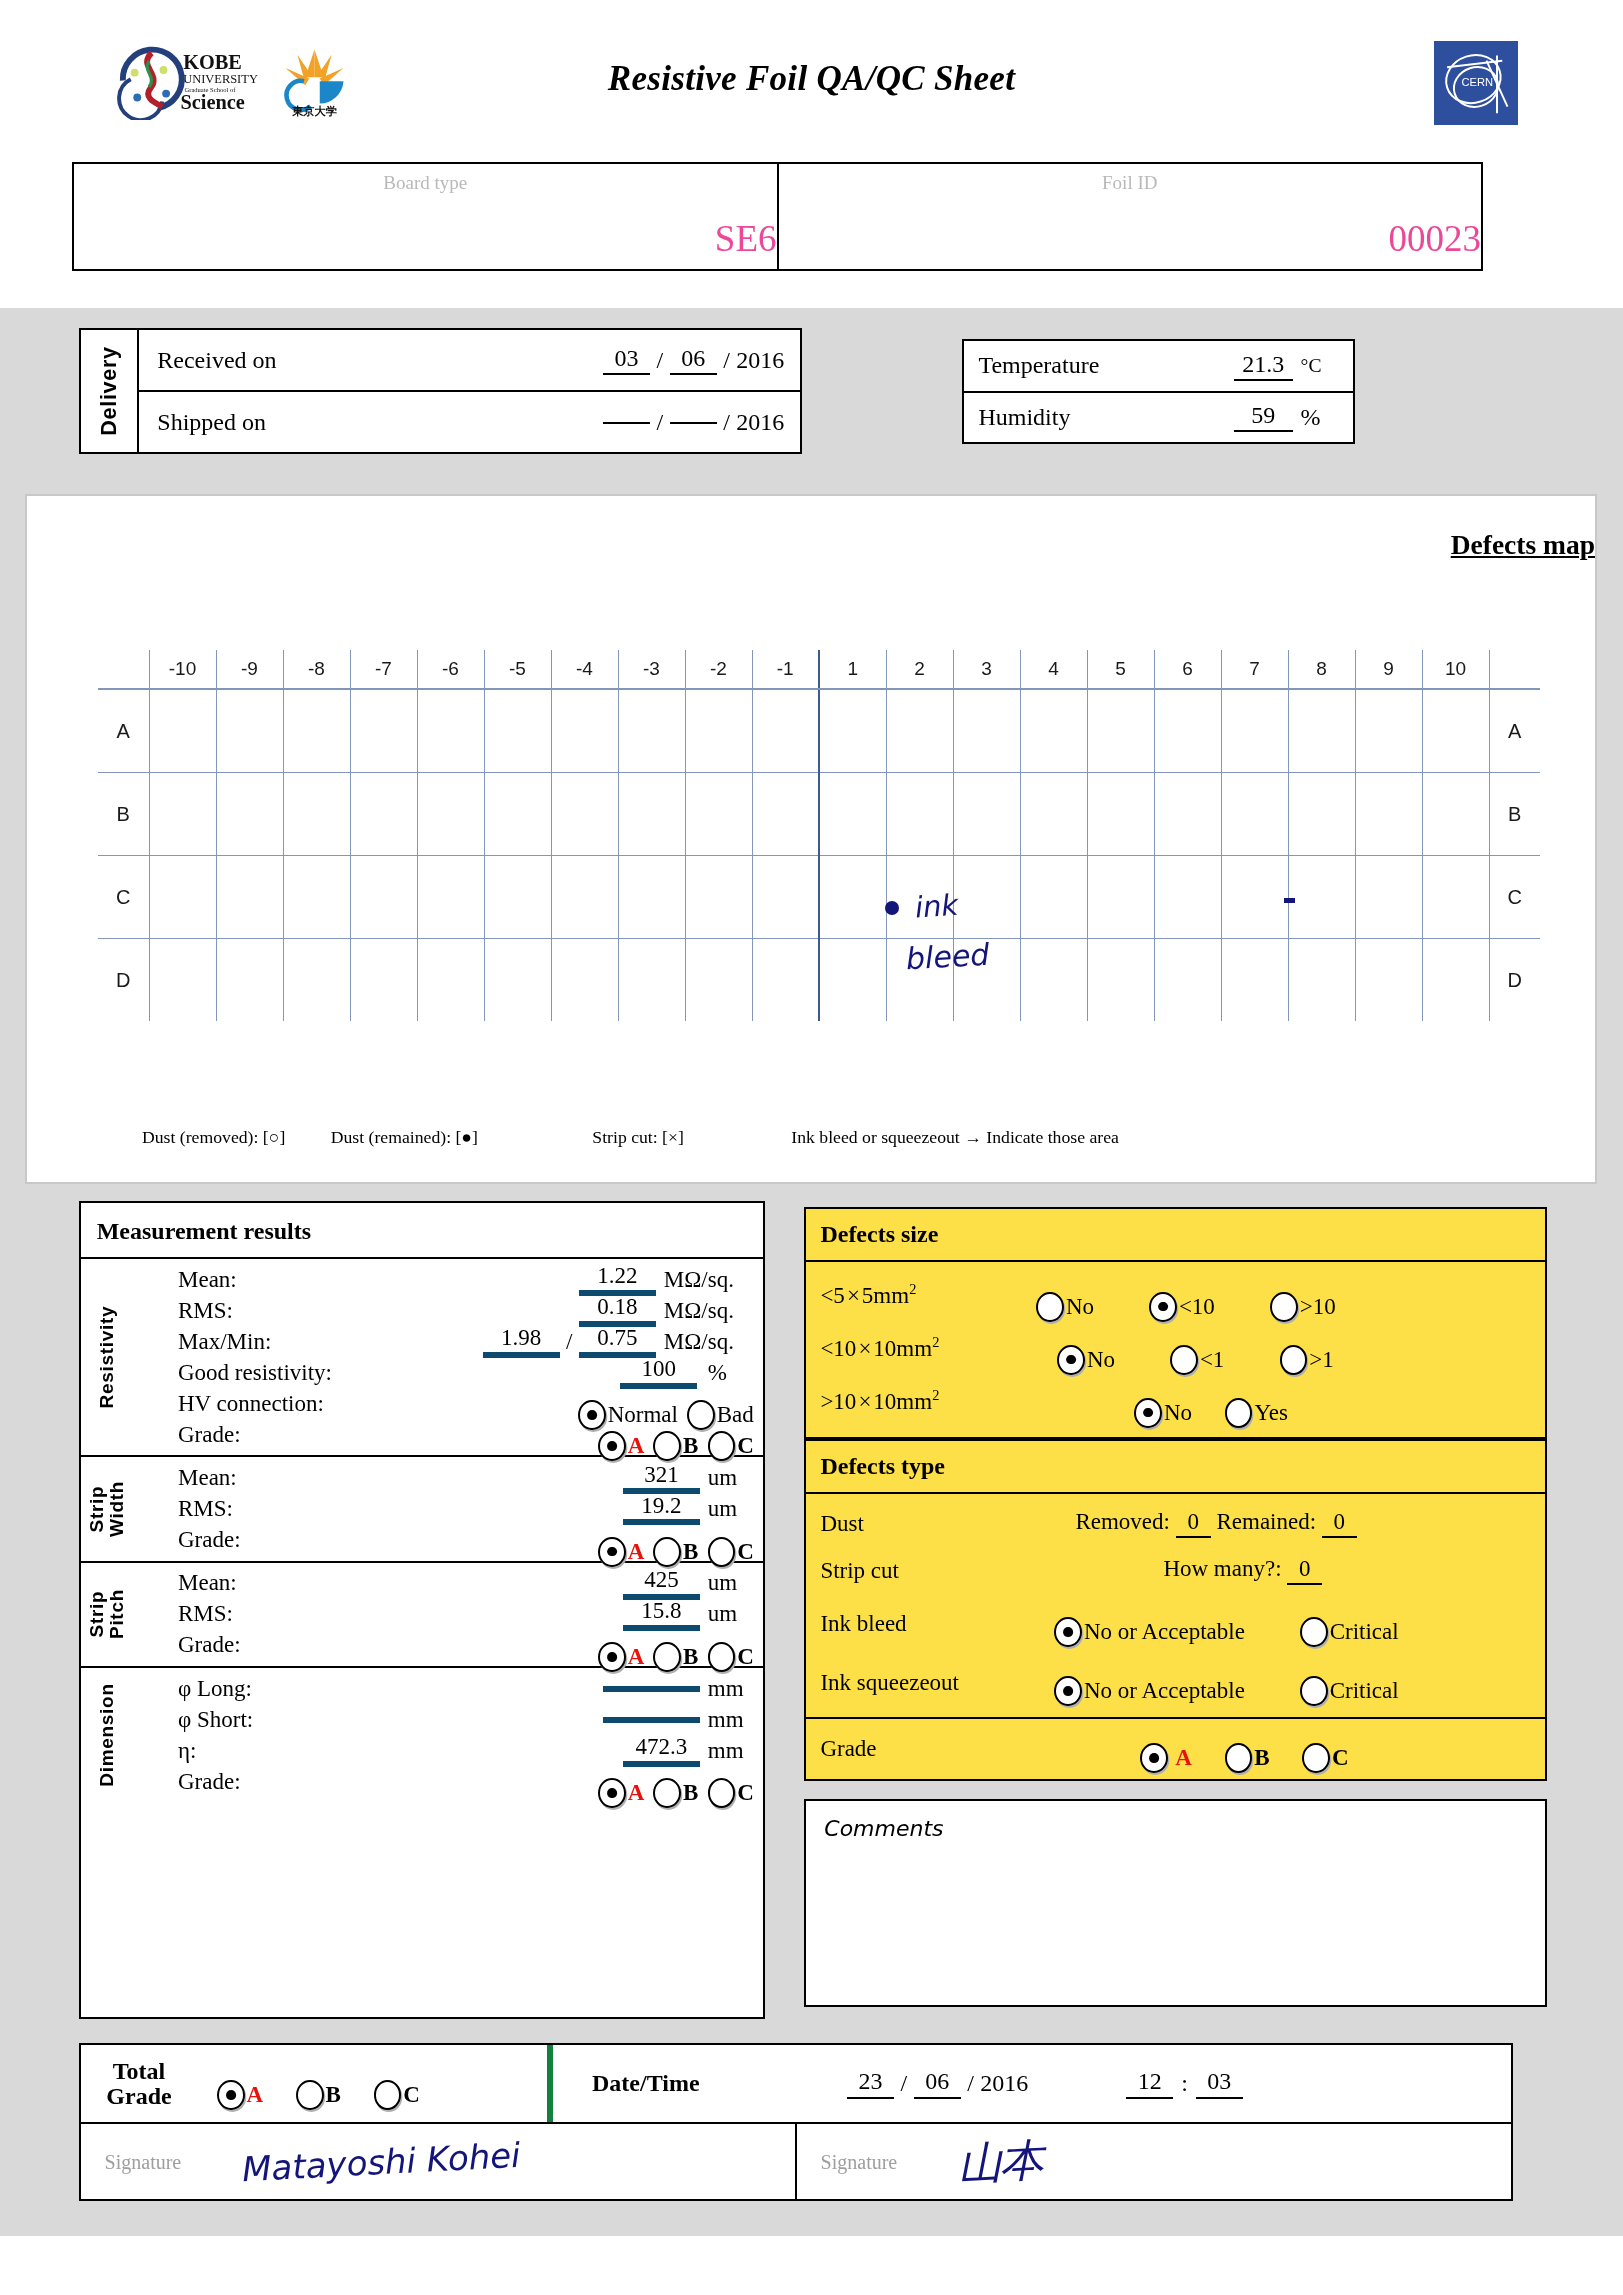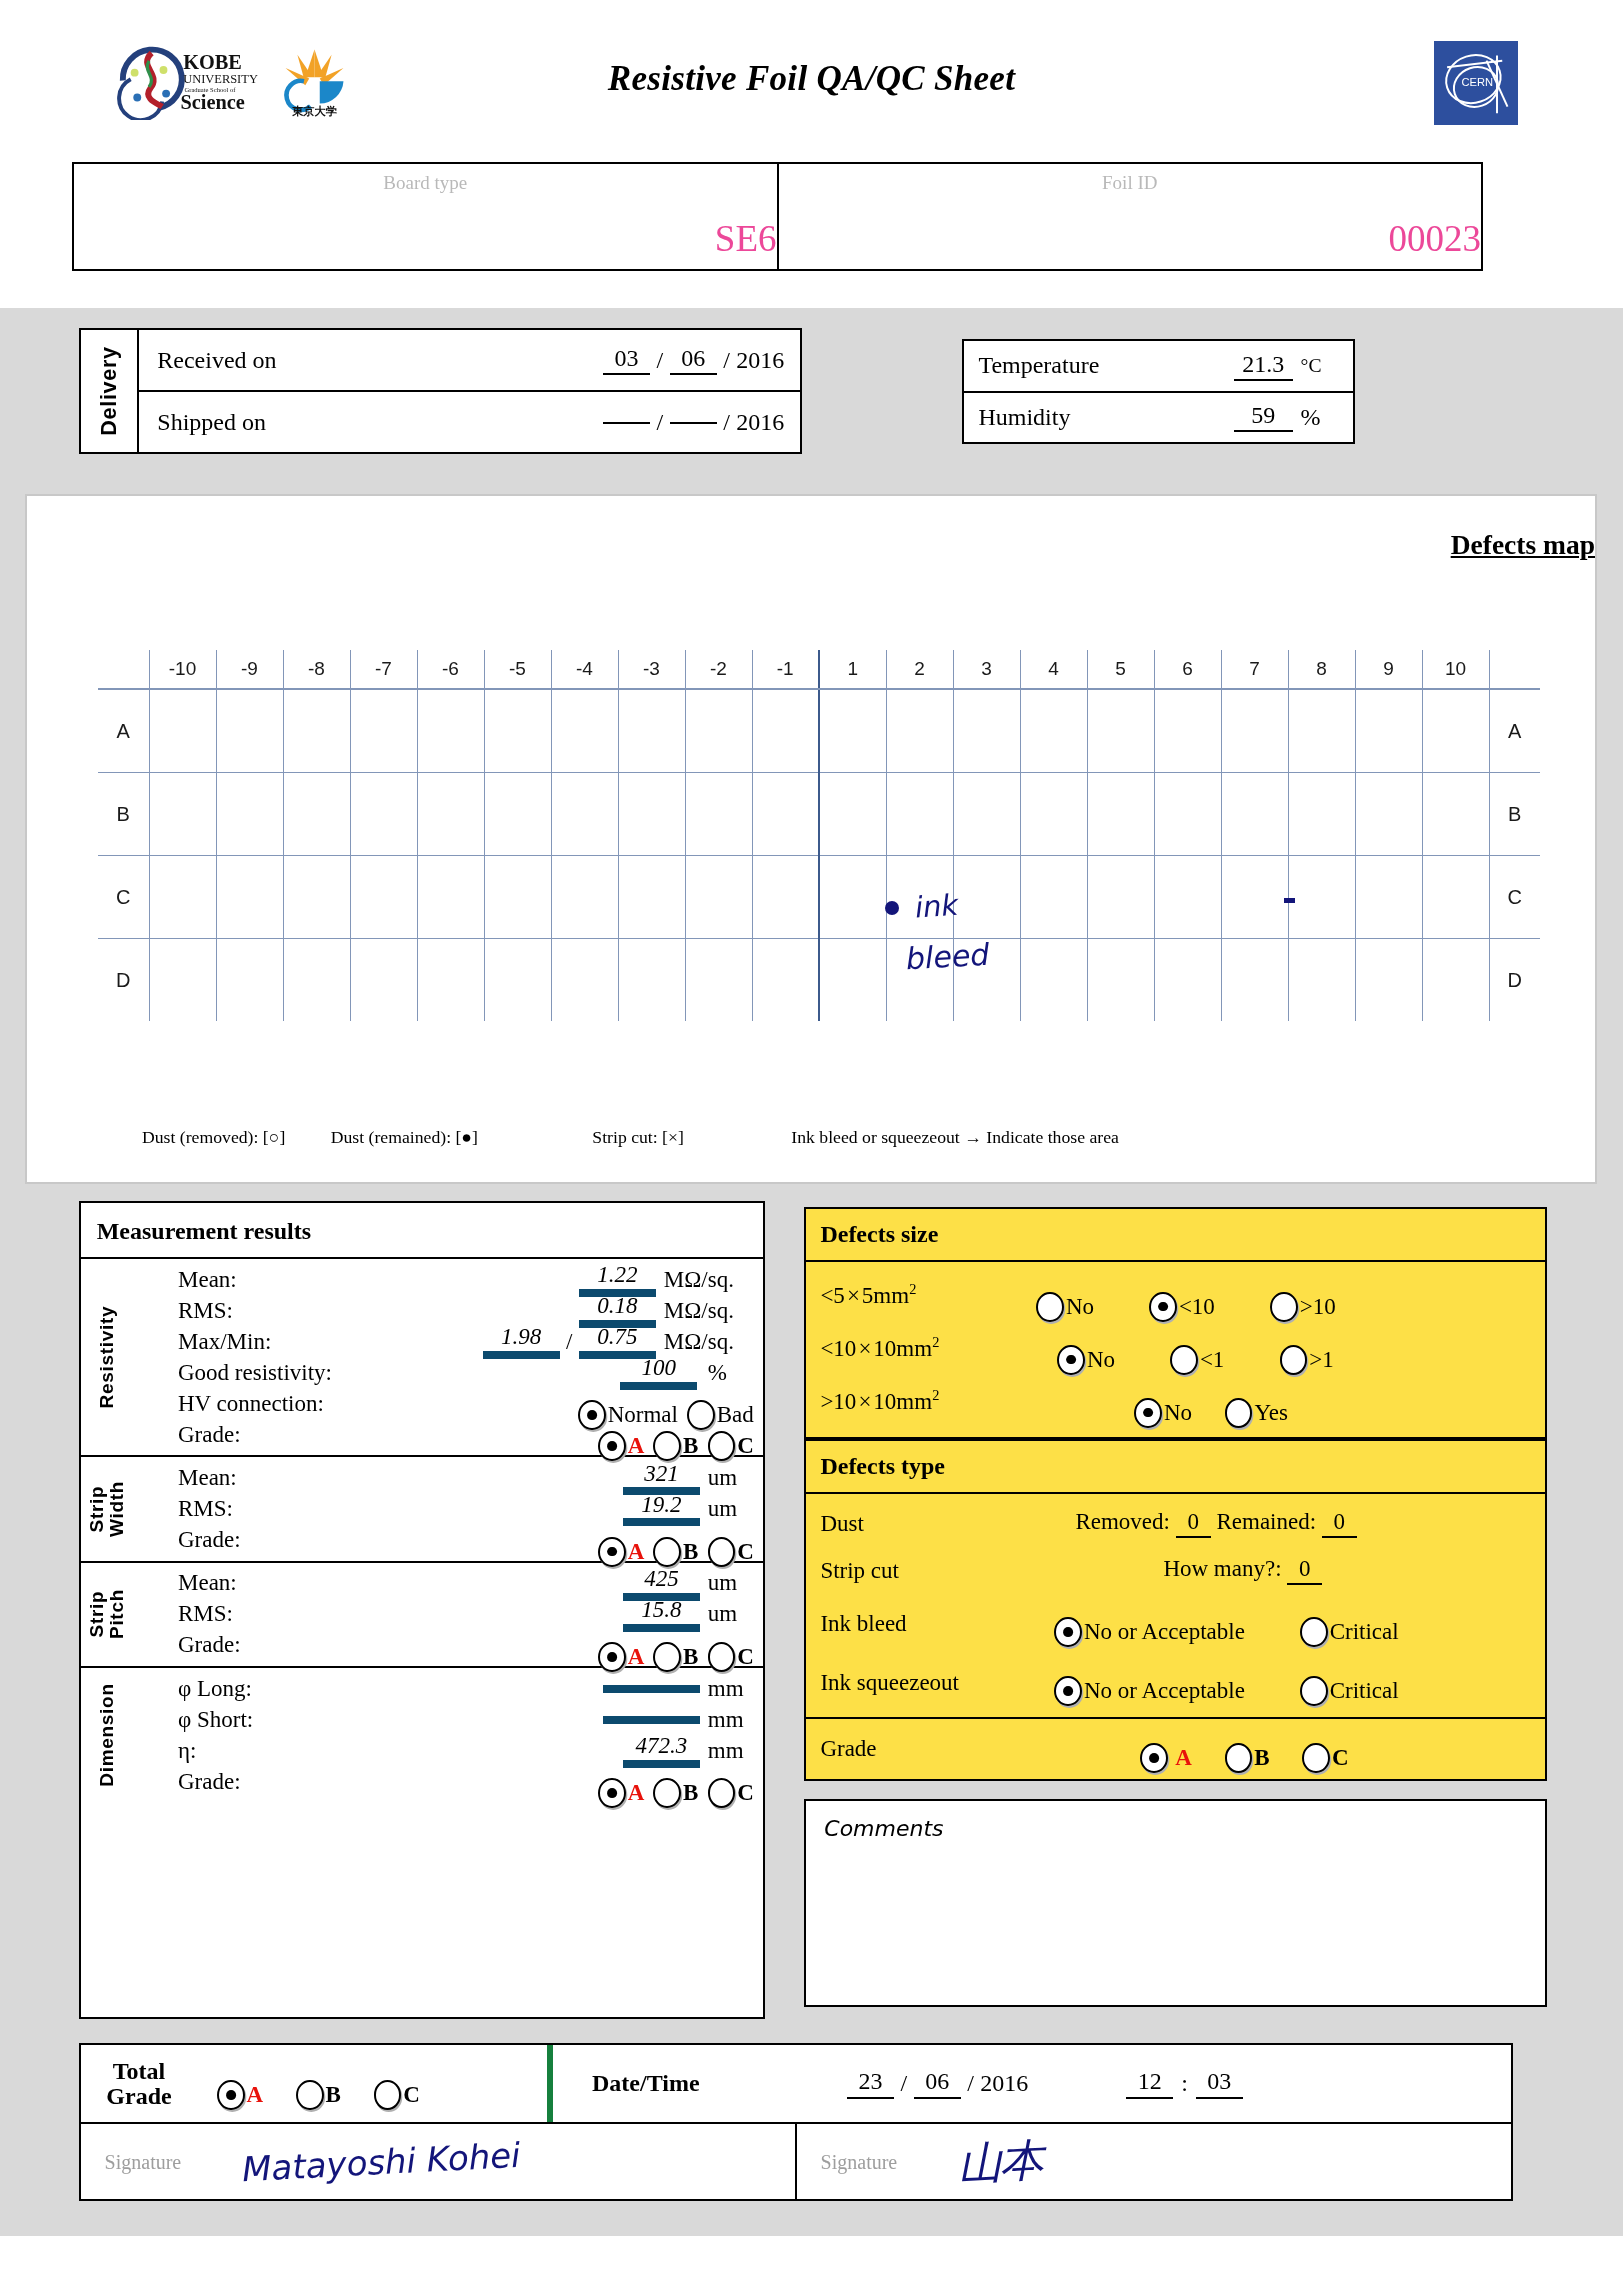--- a/index.html
+++ b/index.html
@@ -288,23 +288,22 @@
     display: flex; align-items: center;
     height: 31px;
     font-size: 23px;
     padding-right: 9.2px;
   }
   .mrow .lab { width: 216px; padding-left: 46px; box-sizing: border-box; }
   .mrow .fill { flex: 1 1 auto; }
   .uline {
     display: inline-block;
     min-width: 77px; text-align: center;
-    border-bottom: 8px solid #0c4a6e;
+    border-bottom: 6px solid #0c4a6e;
     padding-bottom: 0.7px;
-    font-style: italic;
   }
   .uline.blank { color: transparent; min-width: 97px; }
   .unit { display:inline-block; width: 90px; padding-left: 7.9px; }
   .unit.narrow { width: 46px; padding-left: 7.9px; }
   .unit.pct { width: 46px; padding-left: 10.5px; }
 
   
   .radios { display: inline-flex; align-items: center; gap: 0px; }
   .radio-item { display: inline-flex; align-items: center; margin-left: 9.2px; font-size: 23px; margin-top: 23px; }
   .radio-item:first-child { margin-left: 0; }

